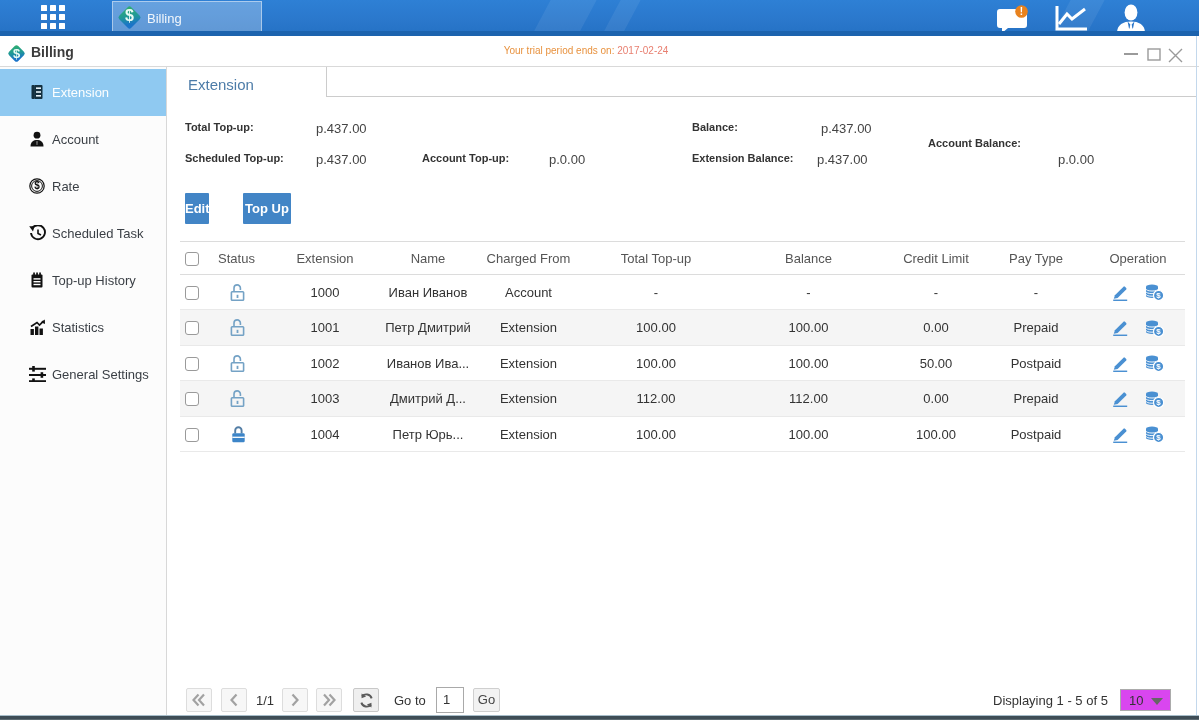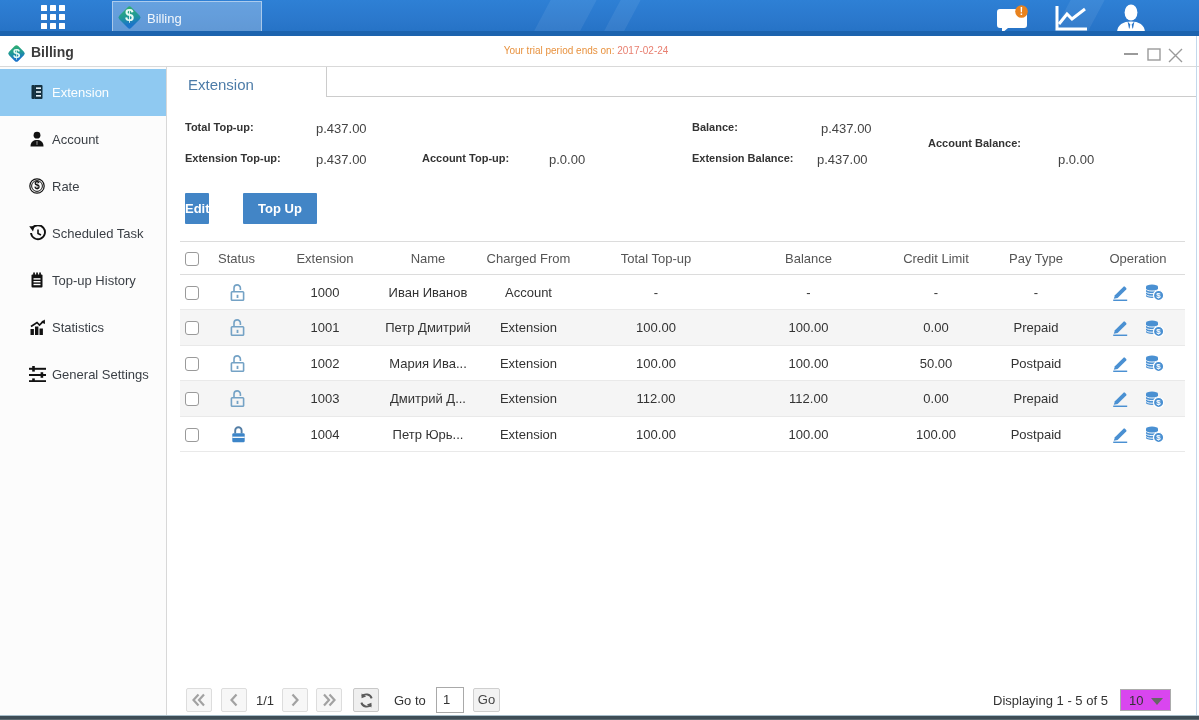--- a/index.html
+++ b/index.html
@@ -193,30 +193,30 @@
   <div id="tabstrip">
     <div class="line"></div>
     <div class="tab">
         <span>Extension</span>
       </div>
   </div>
   <span class="slabel" style="left:17px; top:54px;">Total Top-up:</span>
   <span class="svalue" style="left:148px; top:54px;">p.437.00</span>
   <span class="slabel" style="left:524px; top:54px;">Balance:</span>
   <span class="svalue" style="left:653px; top:54px;">p.437.00</span>
-  <span class="slabel" style="left:17px; top:85px;">Extension Top-up:</span>
+  <span class="slabel" style="left:17px; top:85px;">Scheduled Top-up:</span>
   <span class="svalue" style="left:148px; top:85px;">p.437.00</span>
   <span class="slabel" style="left:254px; top:85px;">Account Top-up:</span>
   <span class="svalue" style="left:381px; top:85px;">p.0.00</span>
   <span class="slabel" style="left:524px; top:85px;">Extension Balance:</span>
   <span class="svalue" style="left:649px; top:85px;">p.437.00</span>
   <span class="slabel" style="left:760px; top:70px;">Account Balance:</span>
   <span class="svalue" style="left:890px; top:85px;">p.0.00</span>
   <div class="btn" style="left:17px; width:24px;">Edit</div>
-  <div class="btn" style="left:75px; width:74px;">Top Up</div>
+  <div class="btn" style="left:75px; width:48px;">Top Up</div>
   <table id="tbl">
     <colgroup>
         <col style="width:28px">
         <col style="width:57px">
         <col style="width:120px">
         <col style="width:86px">
         <col style="width:115px">
         <col style="width:140px">
         <col style="width:165px">
         <col style="width:90px">
@@ -285,21 +285,21 @@
             </svg></td>
         </tr>
     <tr class="s">
           <td style="text-align:left;padding-left:5px;"><span class="cb"></span></td>
           <td><svg width="17" height="19" viewBox="0 0 17 19" style="vertical-align:middle;margin-left:2px;">
               <path d="M5 8.7 V5.1 a3.2 3.2 0 0 1 6.4 0 V7" fill="none" stroke="#74a2c5" stroke-width="1.6"></path>
               <rect x="2.4" y="8.7" width="12.2" height="8.6" rx="0.8" fill="none" stroke="#74a2c5" stroke-width="1.6"></rect>
               <line x1="8.5" y1="11.8" x2="8.5" y2="15" stroke="#74a2c5" stroke-width="1.8"></line>
             </svg></td>
           <td>1002</td>
-          <td>Мария Ива...</td>
+          <td>Иванов Ива...</td>
           <td>Extension</td>
           <td>100.00</td>
           <td>100.00</td>
           <td>50.00</td>
           <td>Postpaid</td>
           <td><svg width="17" height="17" viewBox="0 0 17 17" style="vertical-align:middle">
               <path d="M1.8 14.8 L2.9 11.3 L11.5 2.7 a1 1 0 0 1 1.4 0 l1.3 1.3 a1 1 0 0 1 0 1.4 L5.6 14 z" fill="#4a90d2"></path>
               <line x1="1.2" y1="16.3" x2="15.2" y2="16.3" stroke="#4a90d2" stroke-width="1.5"></line>
             </svg><span style="display:inline-block;width:16px;"></span><svg width="19" height="18" viewBox="0 0 19 18" style="vertical-align:middle">
               <path d="M1 3.5 a6 1.9 0 0 1 12 0 V13 a6 1.9 0 0 1 -12 0 z" fill="#4a90d2"></path>

